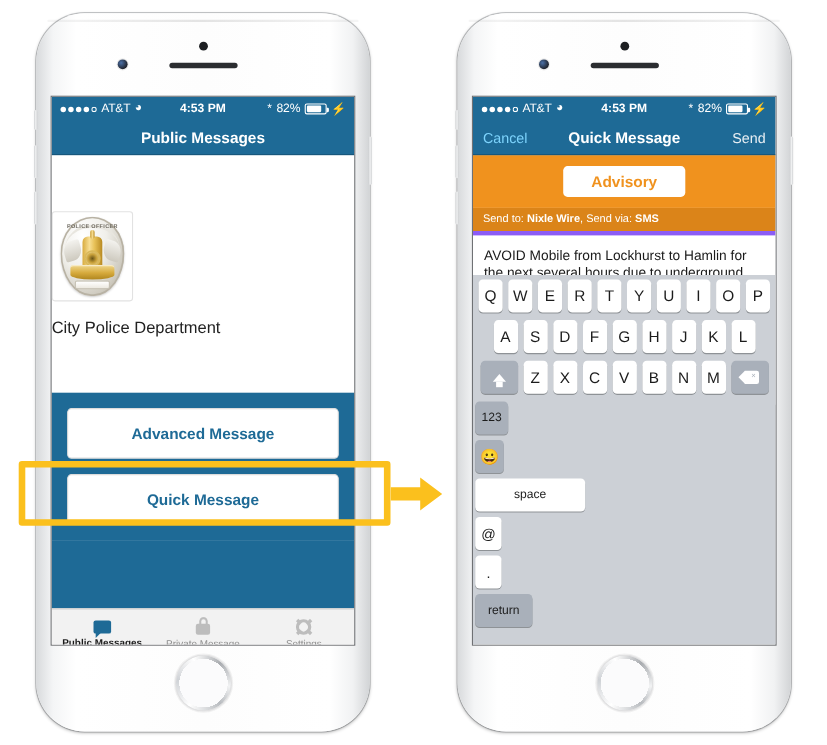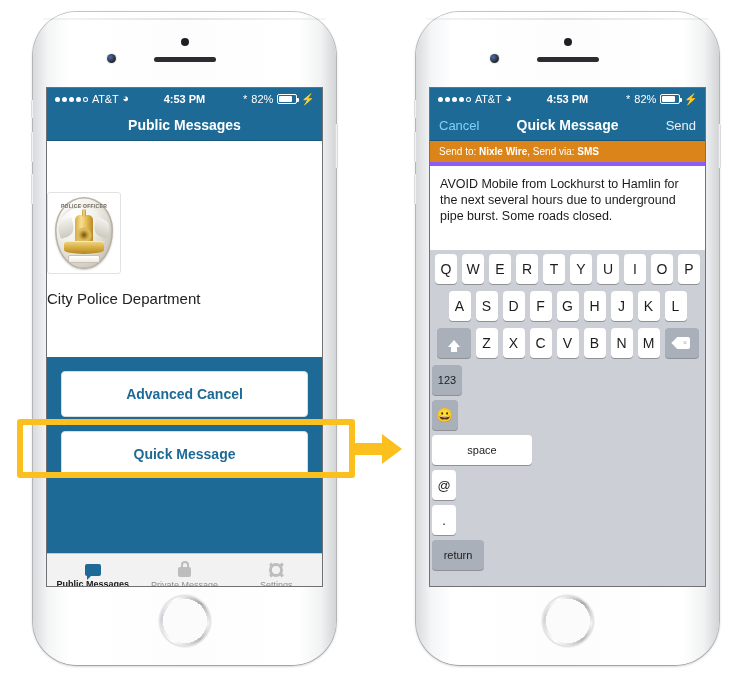--- a/index.html
+++ b/index.html
@@ -356,21 +356,21 @@
           <div class="tower"></div>
           <div class="seal"></div>
           <div class="base"></div>
           <div class="plate"></div>
         </div>
       </div>
       <div class="org-name">City Police Department</div>
     </div>
 
     <div class="blue-pane">
-      <button class="bigbtn">Advanced Cancel</button>
+      <button class="bigbtn">Advanced Message</button>
       <button class="bigbtn">Quick Message</button>
     </div>
     <div class="blue-filler" style="height:62px"></div>
 
     <div class="tabbar">
       <div class="tab active">
         <span class="ico-chat"></span>
         <span class="tlabel">Public Messages</span>
       </div>
       <div class="tab">
@@ -422,20 +422,23 @@
         <span>⚡</span>
       </div>
     </div>
 
     <div class="navbar">
       <span class="navleft">Cancel</span>
       <span class="navtitle">Quick Message</span>
       <span class="navright">Send</span>
     </div>
 
+    <div class="advisory-pane">
+      <button class="advisory-btn">Advisory</button>
+    </div>
     <div class="sendto">
       <span>Send to: </span><b>Nixle Wire</b><span>, Send via: </span><b>SMS</b>
     </div>
 
     <div class="msgbody">AVOID Mobile from Lockhurst to Hamlin for the next several hours due to underground pipe burst. Some roads closed.</div>
 
     <div class="keyboard">
       <div class="krow">
         <div class="key">Q</div>
         <div class="key">W</div>

